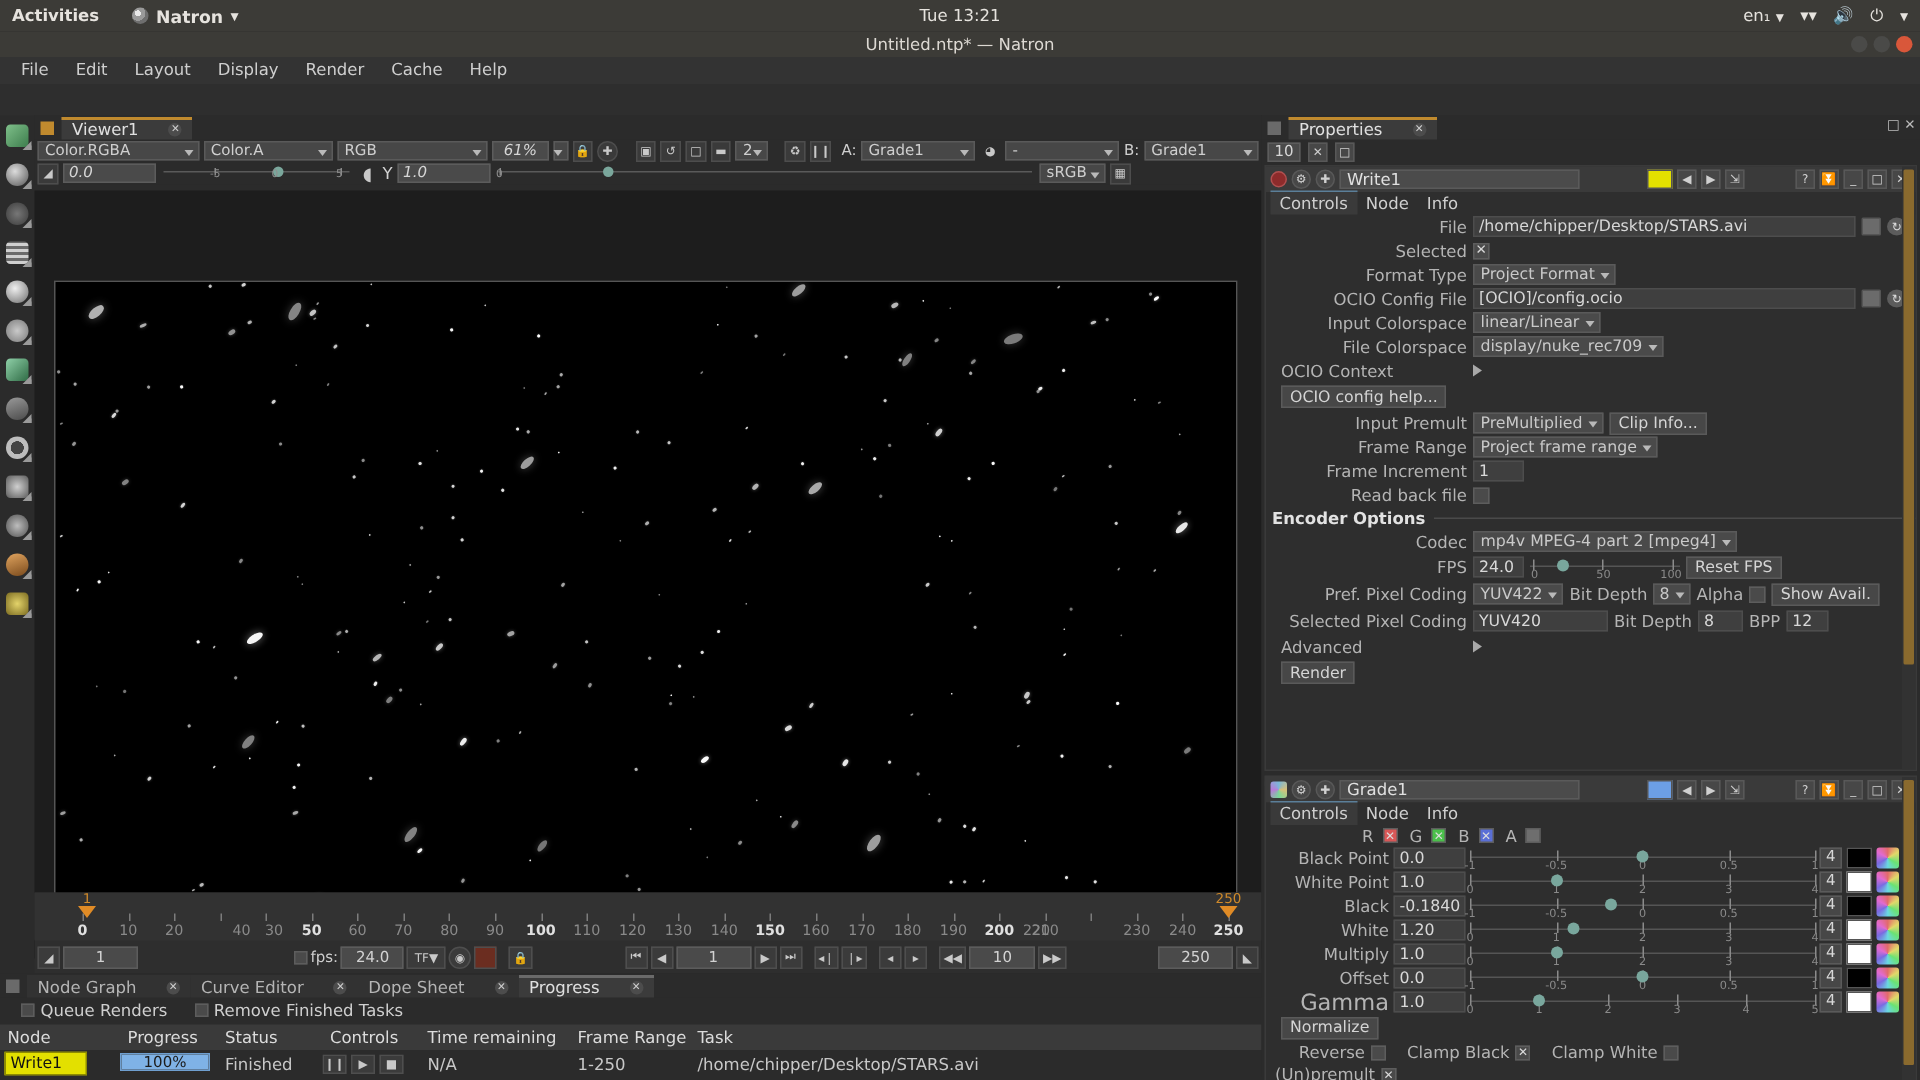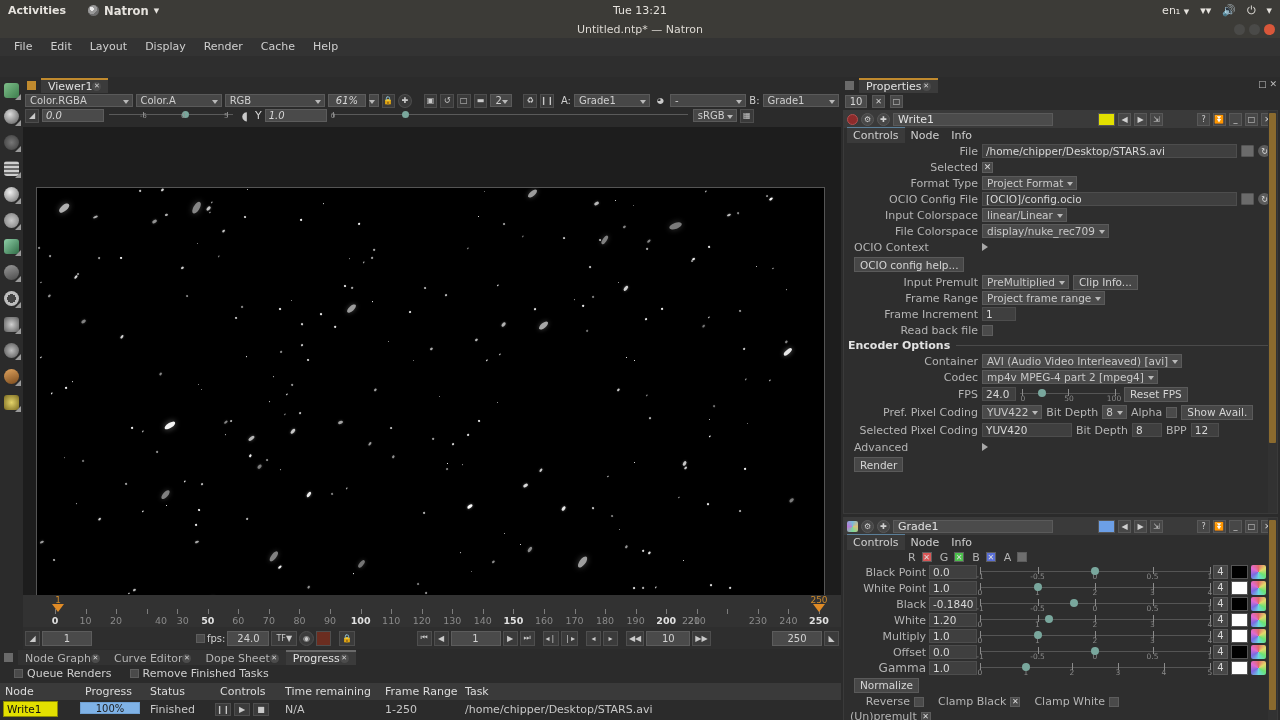--- a/index.html
+++ b/index.html
@@ -35,21 +35,21 @@
     display:flex;flex-direction:column;align-items:center;padding-top:4px;gap:7px;}
   .ltool{width:19px;height:19px;position:relative;display:flex;align-items:center;justify-content:center;}
   .ltool .tri{position:absolute;right:0px;bottom:0px;width:0;height:0;
     border-left:3px solid transparent;border-top:3px solid transparent;border-right:3px solid #9a9a9a;border-bottom:3px solid #9a9a9a;}
 
   
   #viewerpane{position:absolute;left:23px;top:56px;width:818px;height:572px;background:#2b2b2b;}
   .tabstrip{height:16px;background:#2b2b2b;display:flex;align-items:flex-end;}
   .tabsq{width:9px;height:9px;background:#c08a2e;margin:0 5px 3px 4px;}
   .tab{background:#3b3b3b;border-top:2px solid #c08a2e;padding:1px 7px 2px 7px;
-    font-size:11px;color:#e0e0e0;display:flex;gap:0;align-items:center;height:15px;}
+    font-size:11px;color:#e0e0e0;display:flex;gap:20px;align-items:center;height:15px;}
   .tab.inactive{background:#323232;border-top:2px solid #323232;color:#b5b5b5;}
   .xmark{display:inline-block;width:9px;height:9px;border-radius:50%;background:#4c4c4c;
     color:#cfcfcf;font-size:7px;line-height:9px;text-align:center;}
 
   .vtoolrow{height:15px;display:flex;align-items:center;gap:3px;padding:1px 2px;background:#2b2b2b;}
   .combo{background:#474747;border:1px solid #5a5a5a;height:13px;line-height:11px;
     font-size:10px;color:#cfcfcf;padding:0 12px 0 4px;position:relative;display:inline-block;}
   .combo:after{content:"";position:absolute;right:3px;top:5px;border-left:3px solid transparent;
     border-right:3px solid transparent;border-top:4px solid #b9b9b9;}
   .sqbtn{width:14px;height:14px;background:#3a3a3a;border:1px solid #4d4d4d;display:inline-flex;
@@ -799,24 +799,20 @@
         <span class="plabel">Read back file</span>
         <span class="xbox"></span>
       </div>
 
       <div class="sechdr">
         <span>Encoder Options</span>
         <span class="ln"></span>
       </div>
 
       <div class="prow">
-        <span class="plabel">Container</span>
-        <span class="pcombo">AVI (Audio Video Interleaved) [avi]</span>
-      </div>
-      <div class="prow">
         <span class="plabel">Codec</span>
         <span class="pcombo">mp4v      MPEG-4 part 2 [mpeg4]</span>
       </div>
       <div class="prow" style="height:18px">
         <span class="plabel">FPS</span>
         <span class="ptext" style="width:34px">24.0</span>
         <span style="position:relative;width:100px;height:16px">
           <span class="gsbar"></span>
           <span class="gstick" style="left:2px"></span>
           <span class="gstick" style="left:48px"></span>
@@ -1017,21 +1013,21 @@
               <span class="gslbl" style="left: 75%;">0.5</span>
               <span class="gstick" style="left: 100%;"></span>
               <span class="gslbl" style="left: 100%;">1</span>
               <span class="gshandle" style="left: 50%;"></span>
             </span>
             <span class="gnum">4</span>
             <span class="gswatch" style="background: rgb(0, 0, 0);"></span>
             <span class="gwheel"></span>
           </div>
           <div class="gradeline">
-            <span style="width: 78px; text-align: right; font-size: 12px; color: rgb(180, 180, 180);">Gamma</span>
+            <span style="width: 78px; text-align: right; font-size: 15px; color: rgb(180, 180, 180);">Gamma</span>
             <span class="ptext" style="width: 48px; overflow: hidden; white-space: nowrap;">1.0</span>
             <span class="gradeslider">
               <span class="gsbar"></span>
               <span class="gstick" style="left: 0%;"></span>
               <span class="gslbl" style="left: 0%;">0</span>
               <span class="gstick" style="left: 20%;"></span>
               <span class="gslbl" style="left: 20%;">1</span>
               <span class="gstick" style="left: 40%;"></span>
               <span class="gslbl" style="left: 40%;">2</span>
               <span class="gstick" style="left: 60%;"></span>

